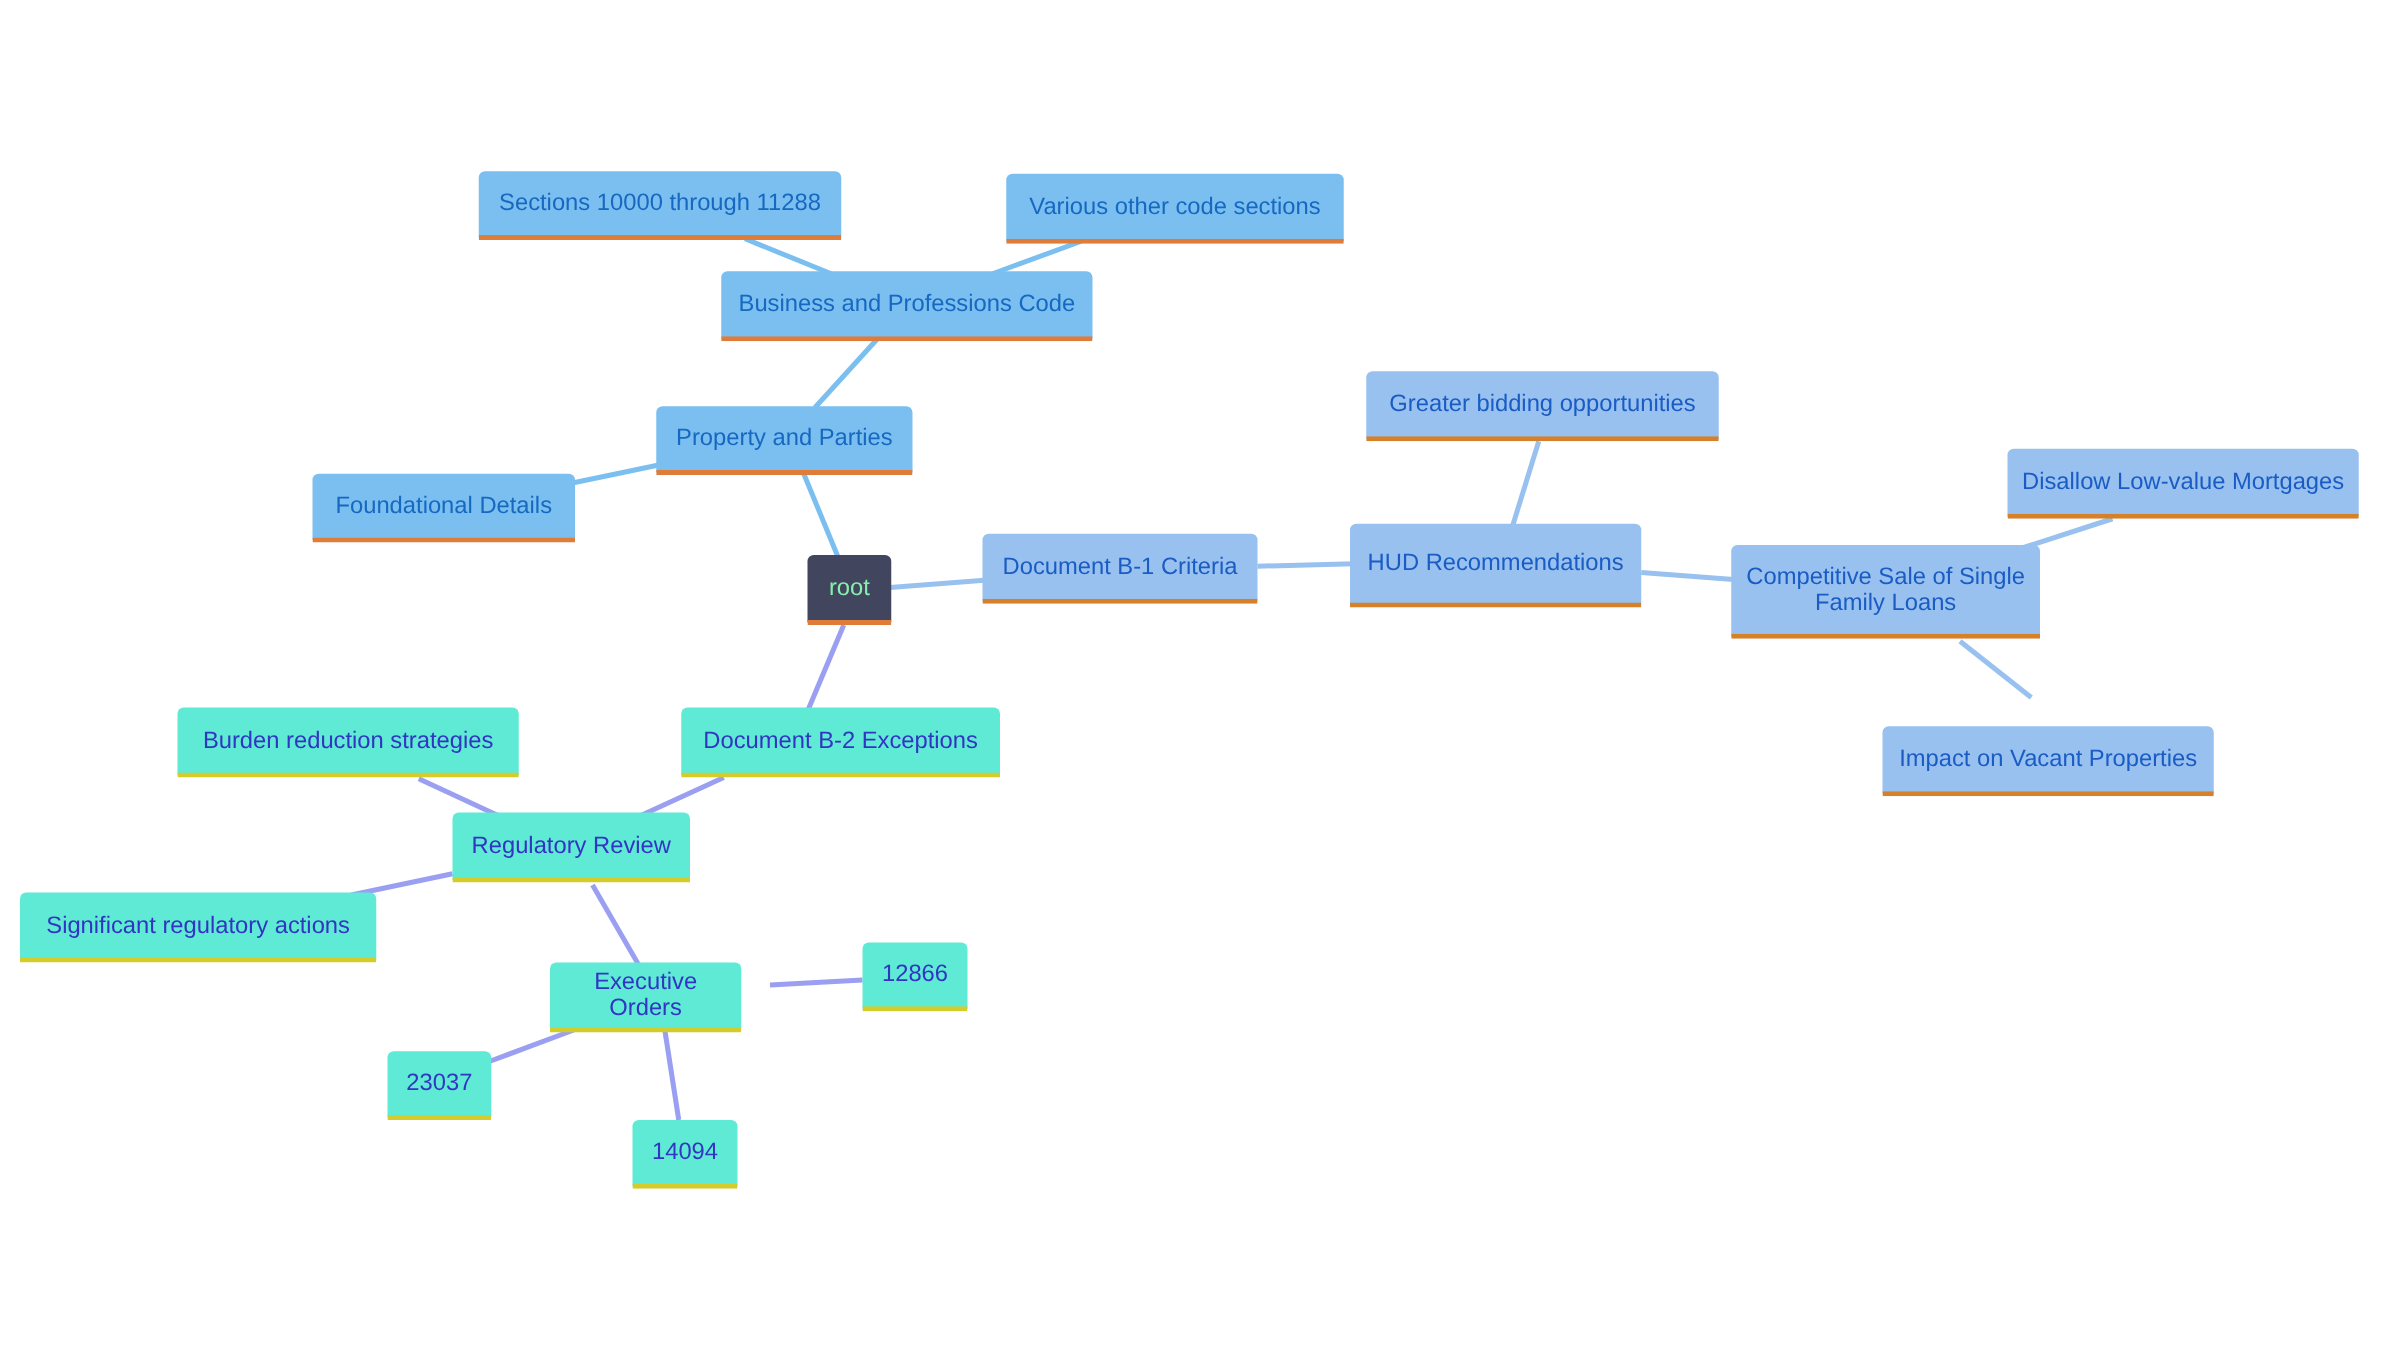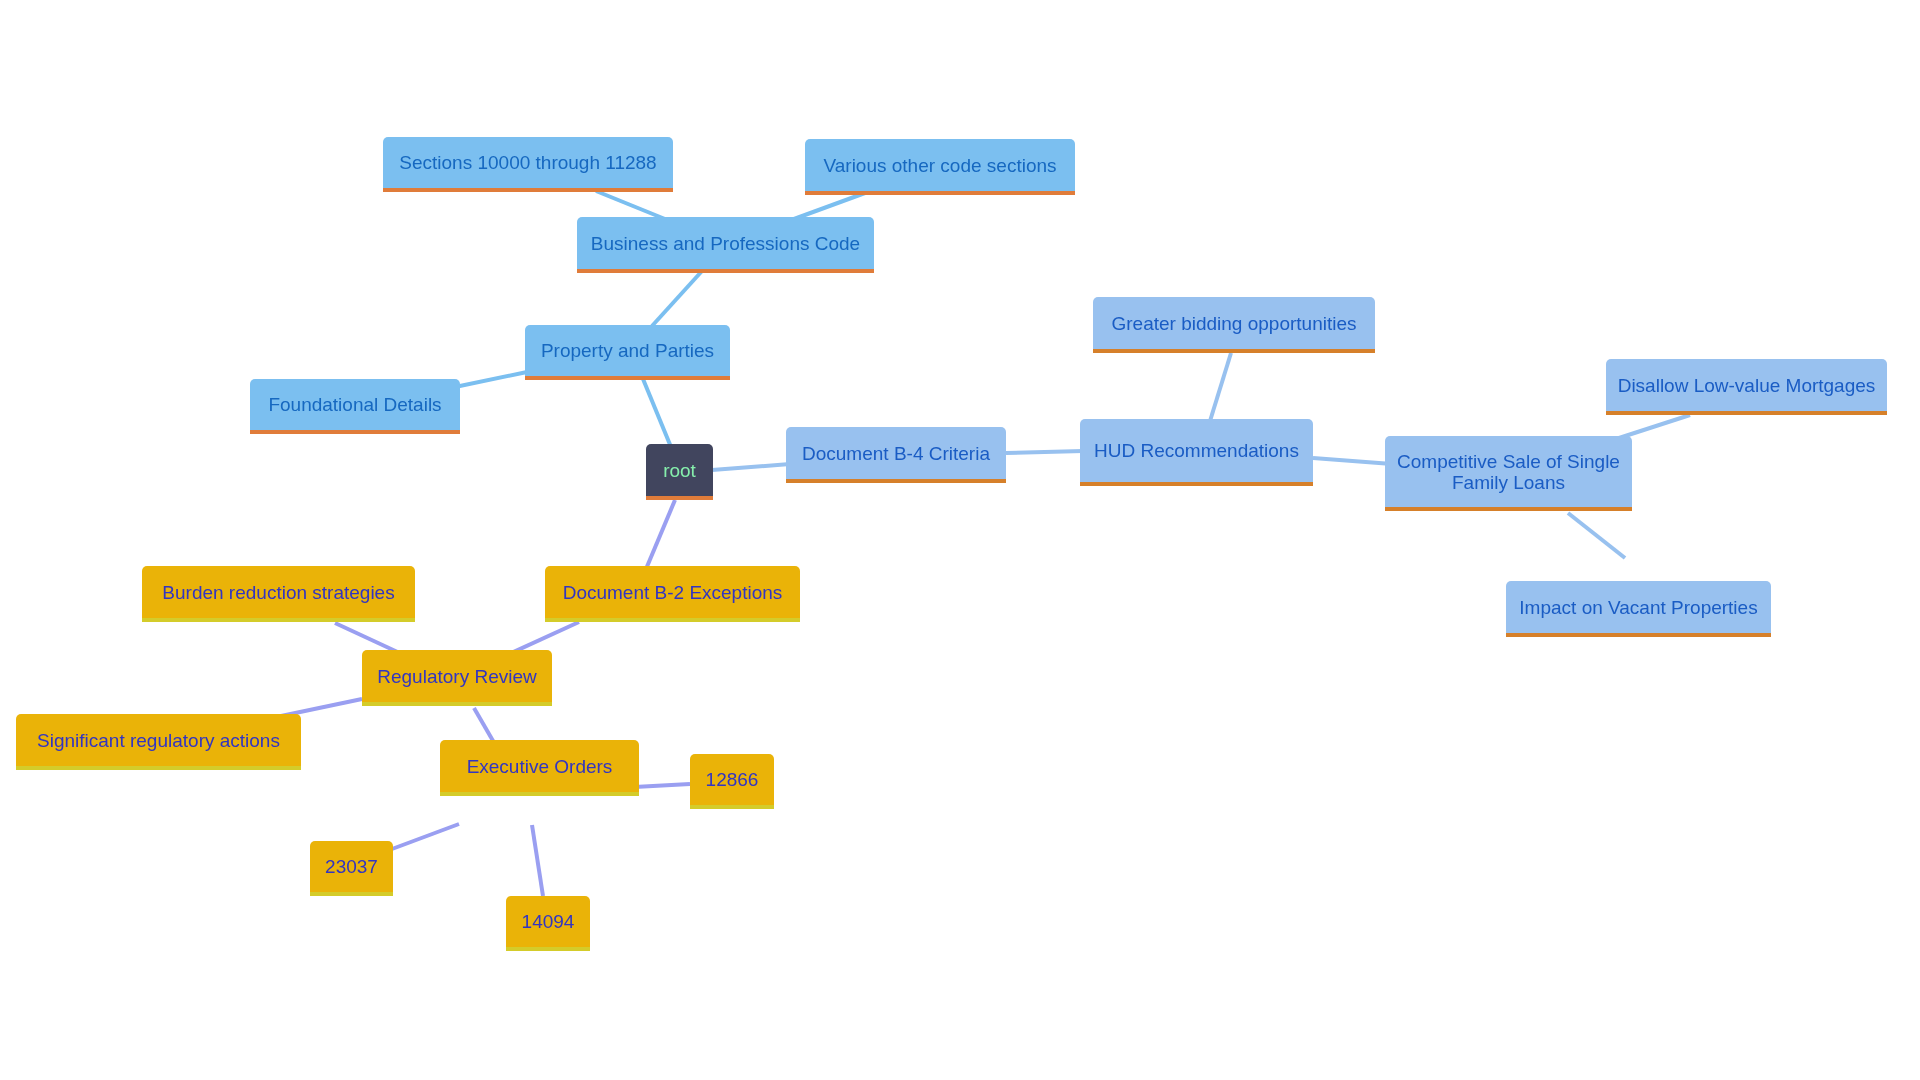--- a/index.html
+++ b/index.html
@@ -2,21 +2,21 @@
 <html><head>
 <meta charset="utf-8">
 <style>
   html, body { margin:0; padding:0; }
   body { width:1920px; height:1080px; background:#ffffff; position:relative; overflow:hidden; font-family:"Liberation Sans", "DejaVu Sans", sans-serif; }
   #edges { position:absolute; left:0; top:0; width:1920px; height:1080px; }
   .node { position:absolute; box-sizing:border-box; border-radius:5px 5px 0 0; display:flex; align-items:center; justify-content:center; text-align:center; font-size:19px; line-height:21px; padding:0 10px; border-bottom:4px solid; }
   .root { background:#41455e; color:#86efac; border-bottom-color:#e07c3a; }
   .b1 { background:#7bbff0; color:#1668c0; border-bottom-color:#e07c3a; }
   .b2 { background:#98c1ef; color:#1a5cc4; border-bottom-color:#d6802a; }
-  .b3 { background:#eab308; color:#3235c2; border-bottom-color:#d4cc2a; }
+  .b3 { background:#5eead4; color:#3235c2; border-bottom-color:#d4cc2a; }
 </style>
 </head>
 <body>
 
 <svg id="edges" xmlns="http://www.w3.org/2000/svg">
     <line x1="671" y1="447" x2="643" y2="379" stroke="#7bbff0" stroke-width="4"></line>
     <line x1="652" y1="326" x2="702" y2="271" stroke="#7bbff0" stroke-width="4"></line>
     <line x1="665" y1="219" x2="596" y2="191" stroke="#7bbff0" stroke-width="4"></line>
     <line x1="794" y1="219" x2="865" y2="193" stroke="#7bbff0" stroke-width="4"></line>
     <line x1="527" y1="372" x2="455" y2="387" stroke="#7bbff0" stroke-width="4"></line>
@@ -48,21 +48,21 @@
     <div class="node b1" style="left: 383px; top: 137px; width: 290px; height: 55px;">
       <span>Sections 10000 through 11288</span>
     </div>
     <div class="node b1" style="left: 805px; top: 139px; width: 270px; height: 56px;">
       <span>Various other code sections</span>
     </div>
     <div class="node b1" style="left: 250px; top: 379px; width: 210px; height: 55px;">
       <span>Foundational Details</span>
     </div>
     <div class="node b2" style="left: 786px; top: 427px; width: 220px; height: 56px;">
-      <span>Document B-4 Criteria</span>
+      <span>Document B-1 Criteria</span>
     </div>
     <div class="node b2" style="left: 1080px; top: 419px; width: 233px; height: 67px;">
       <span>HUD Recommendations</span>
     </div>
     <div class="node b2" style="left: 1093px; top: 297px; width: 282px; height: 56px;">
       <span>Greater bidding opportunities</span>
     </div>
     <div class="node b2" style="left: 1385px; top: 436px; width: 247px; height: 75px;">
       <span>Competitive Sale of Single Family Loans</span>
     </div>
@@ -77,21 +77,21 @@
     </div>
     <div class="node b3" style="left: 362px; top: 650px; width: 190px; height: 56px;">
       <span>Regulatory Review</span>
     </div>
     <div class="node b3" style="left: 142px; top: 566px; width: 273px; height: 56px;">
       <span>Burden reduction strategies</span>
     </div>
     <div class="node b3" style="left: 16px; top: 714px; width: 285px; height: 56px;">
       <span>Significant regulatory actions</span>
     </div>
-    <div class="node b3" style="left: 440px; top: 740px; width: 199px; height: 56px;">
+    <div class="node b3" style="left: 440px; top: 770px; width: 153px; height: 56px;">
       <span>Executive Orders</span>
     </div>
     <div class="node b3" style="left: 690px; top: 754px; width: 84px; height: 55px;">
       <span>12866</span>
     </div>
     <div class="node b3" style="left: 310px; top: 841px; width: 83px; height: 55px;">
       <span>23037</span>
     </div>
     <div class="node b3" style="left: 506px; top: 896px; width: 84px; height: 55px;">
       <span>14094</span>

